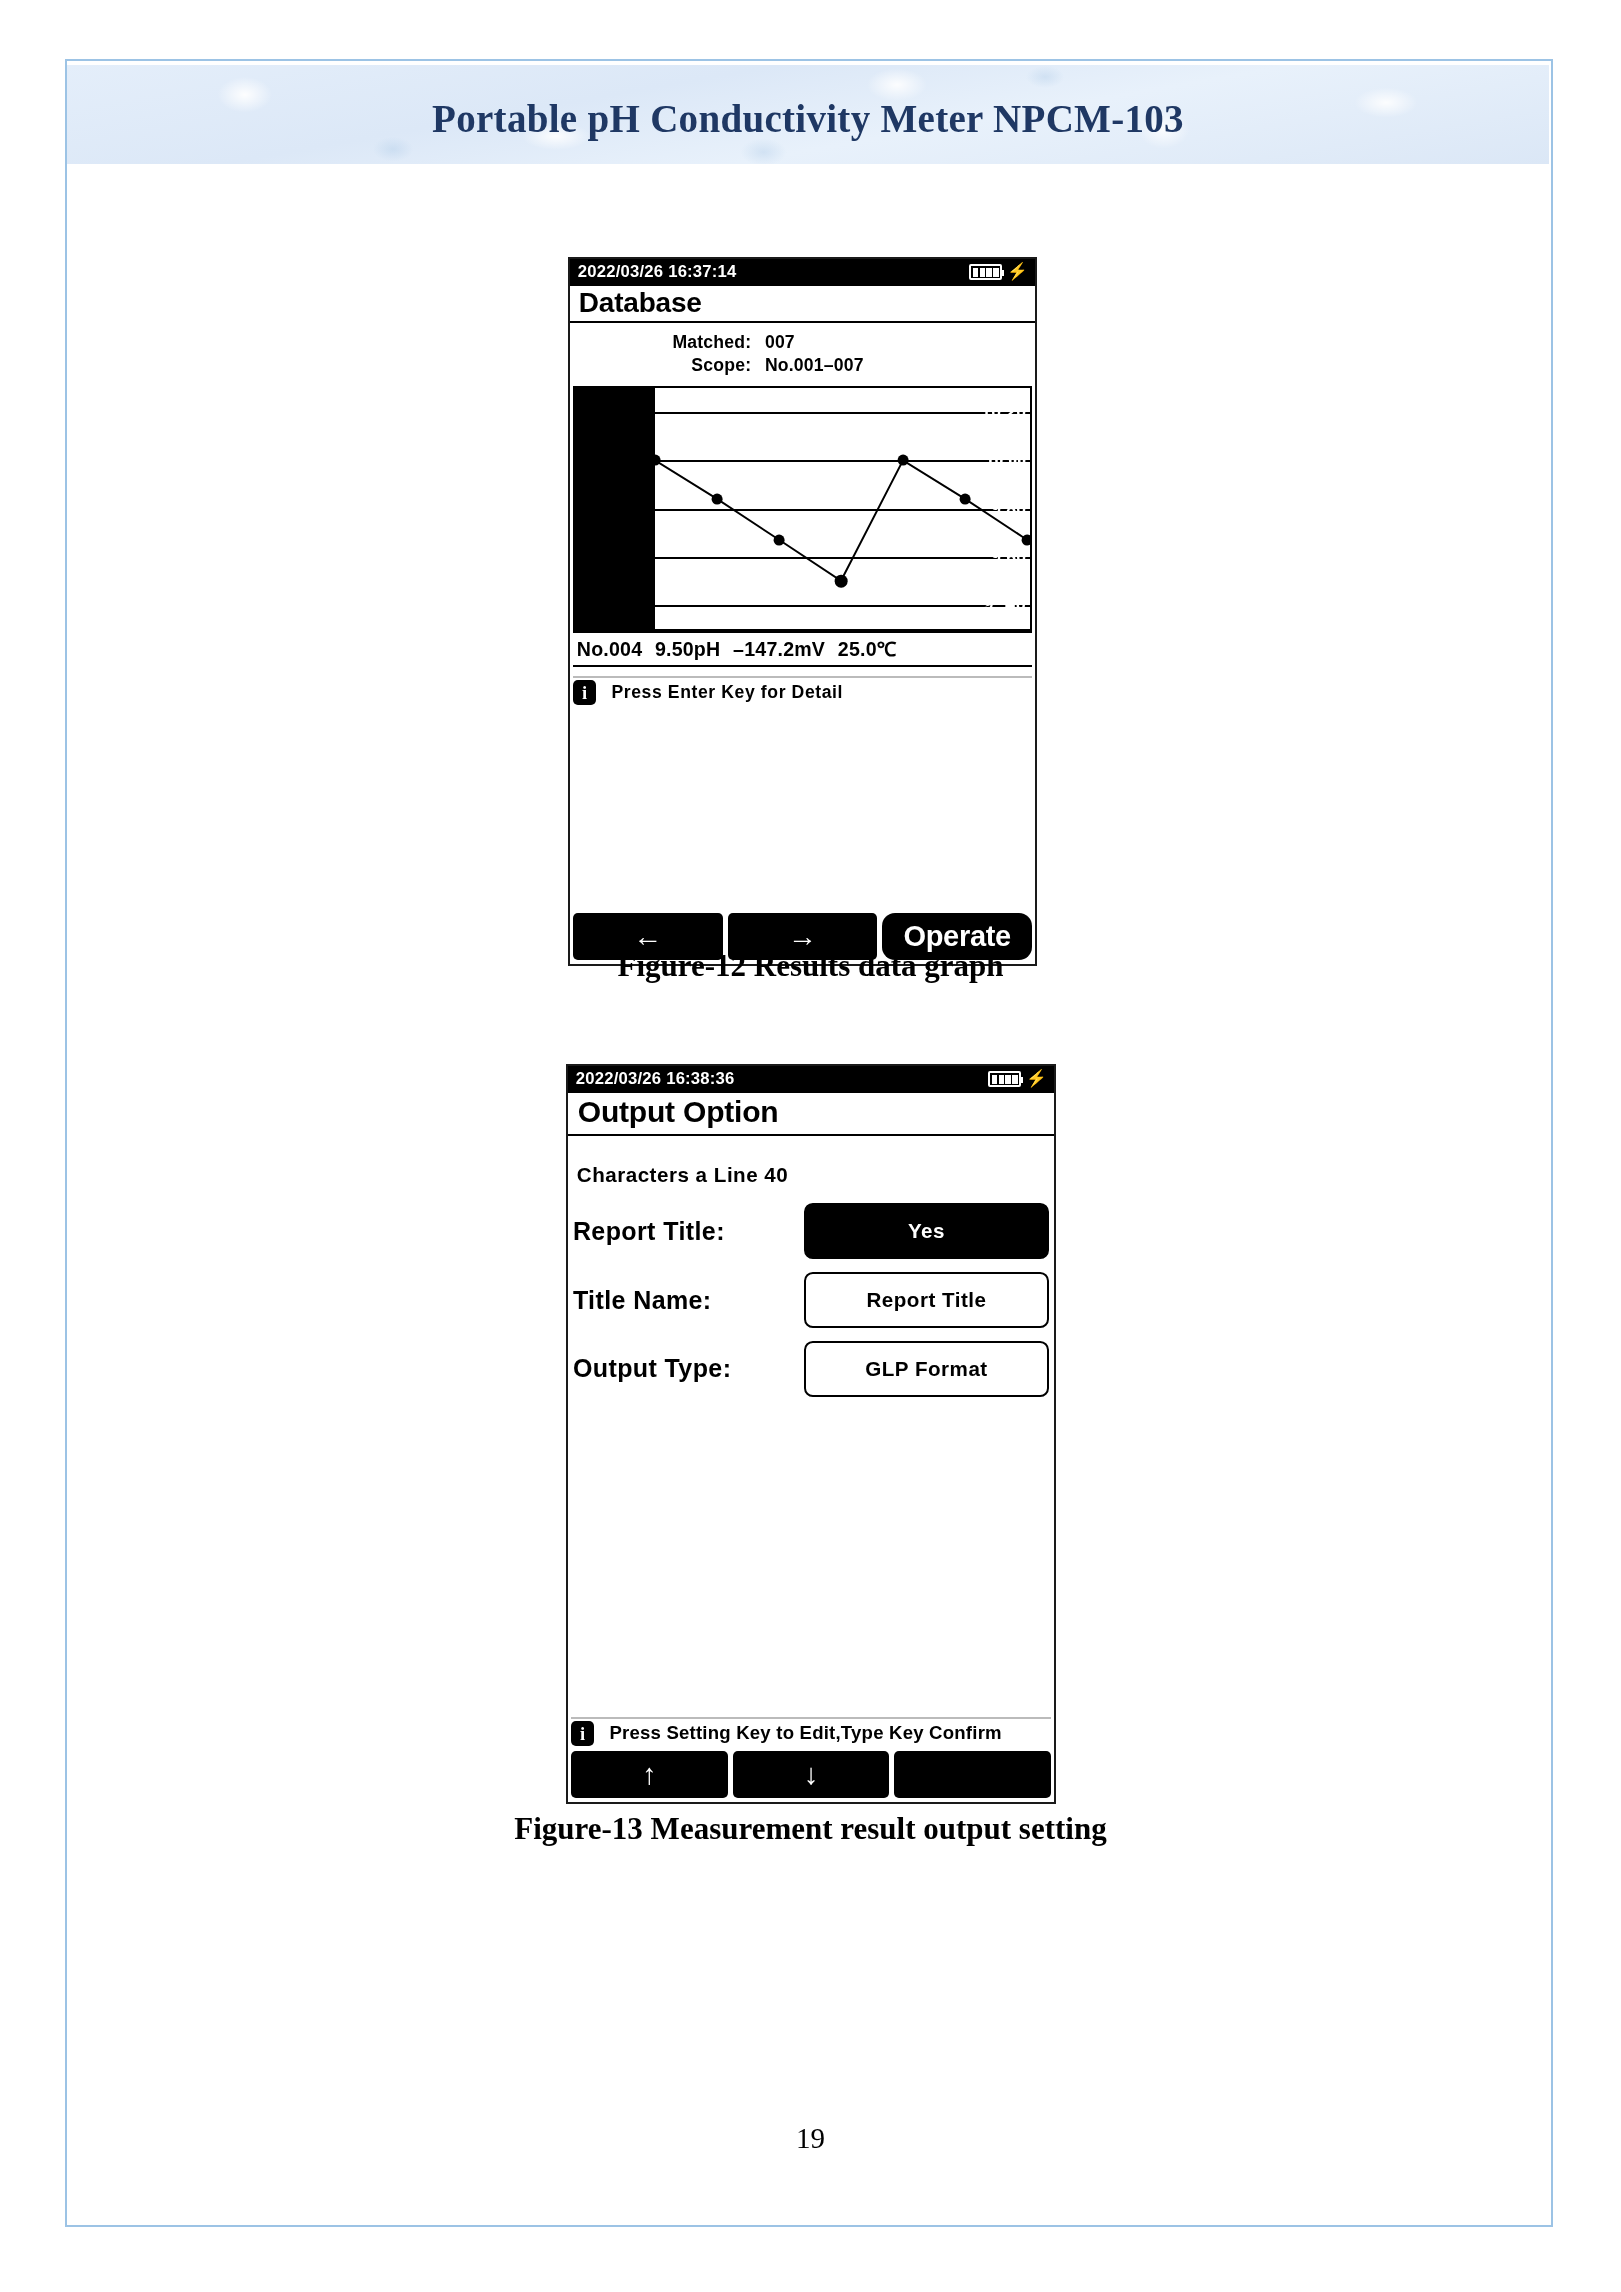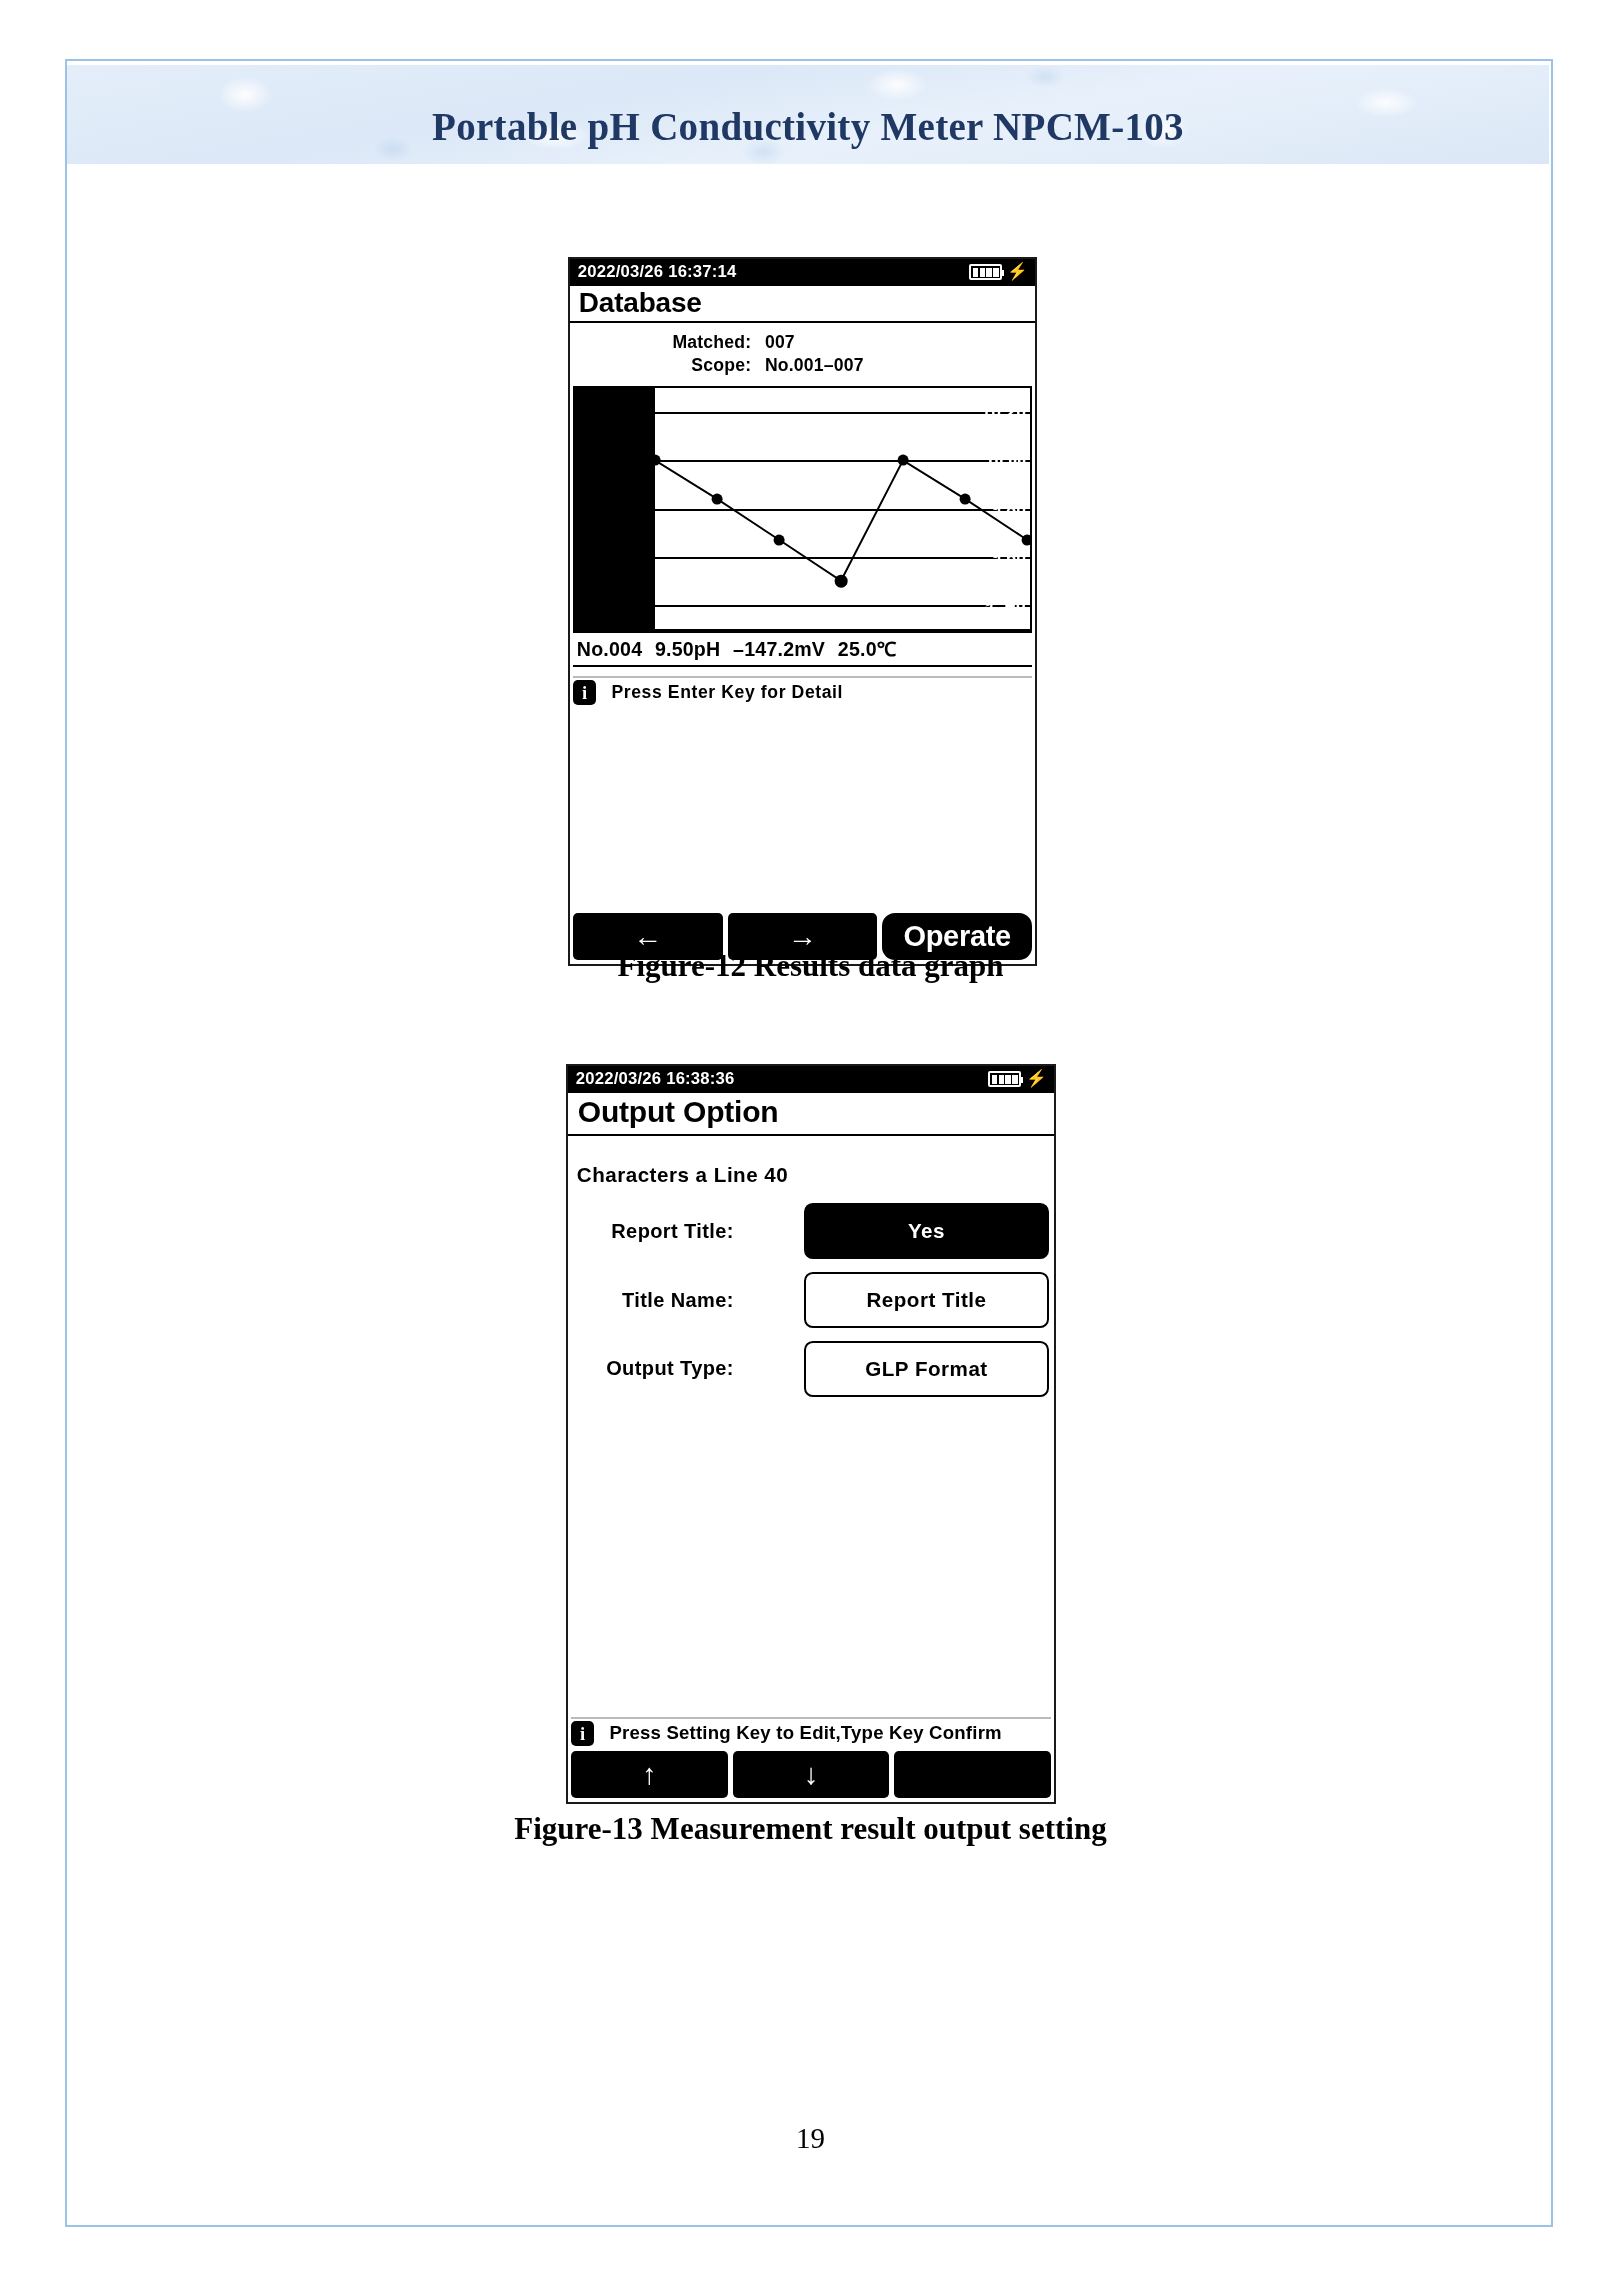--- a/index.html
+++ b/index.html
@@ -41,21 +41,21 @@
       radial-gradient(ellipse 45px 21.6px at 89% 38%, rgba(255,255,255,0.9), rgba(255,255,255,0) 70%),
       radial-gradient(ellipse 29px 17.6px at 22% 85%, rgba(188,212,236,0.55), rgba(255,255,255,0) 70%),
       radial-gradient(ellipse 33px 19.6px at 47% 88%, rgba(188,212,236,0.5), rgba(255,255,255,0) 70%),
       radial-gradient(ellipse 27.4px 15.7px at 66% 12%, rgba(188,212,236,0.5), rgba(255,255,255,0) 70%),
       linear-gradient(170deg, #e4eefa 0%, #dce8f7 35%, #e8f1fb 60%, #dbe7f6 100%);
     box-sizing: border-box;
   }
   .header-title {
     position: absolute;
     left: 0;
-    top: 12px;
+    top: 4px;
     width: 100%;
     height: 99px;
     line-height: 99px;
     text-align: center;
     font-family: "Liberation Serif", serif;
     font-weight: bold;
     font-size: 39px;
     letter-spacing: 0.3px;
     color: #1f3864;
     white-space: nowrap;
@@ -300,24 +300,23 @@
     padding: 26.5px 0 0 8.8px;
   }
   .form-rows { padding: 16.7px 4.9px 0 4.9px; }
   .form-row {
     display: flex;
     align-items: center;
     margin-bottom: 12.7px;
   }
   .form-label {
     width: 185px;
-    text-align: right;
     padding-right: 24px;
     box-sizing: border-box;
-    font-size: 20px;
+    font-size: 25px;
     font-weight: bold;
     letter-spacing: 0.4px;
   }
   .form-field {
     flex: 1;
     height: 56px;
     border: 2px solid #000;
     border-radius: 8.8px;
     display: flex;
     align-items: center;

